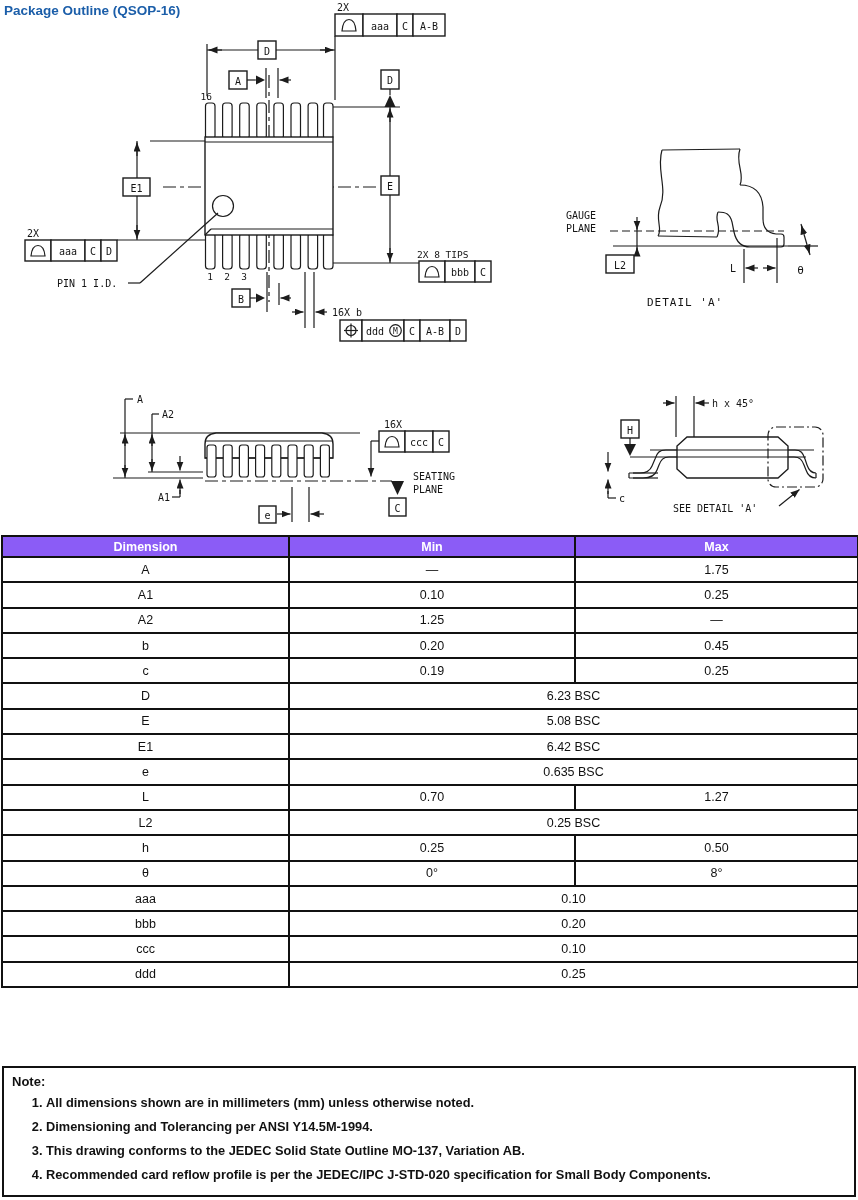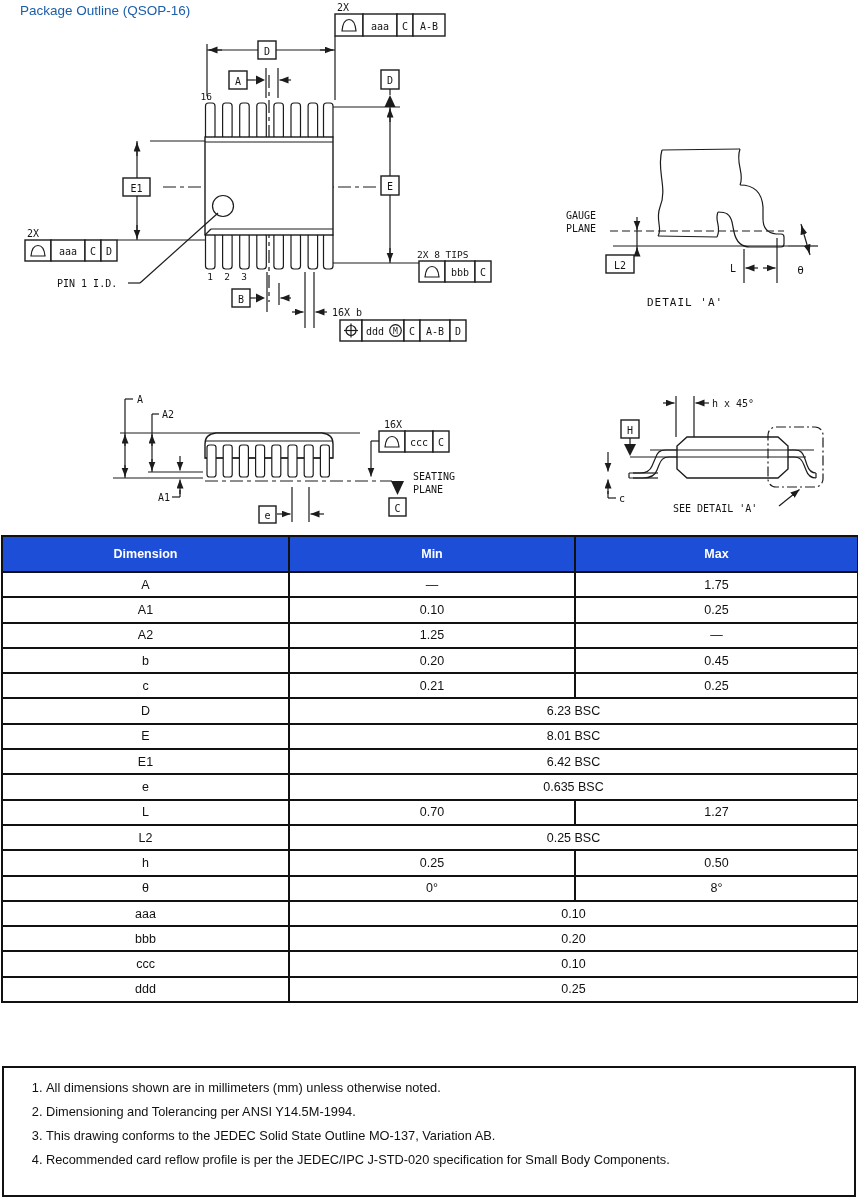--- a/index.html
+++ b/index.html
@@ -2,22 +2,22 @@
 <html><head>
 <meta charset="utf-8">
 <style>
   * { margin:0; padding:0; box-sizing:border-box; }
   html,body { background:#fff; }
   .page {
     position:relative; width:858px; height:1200px; background:#ffffff;
     font-family:"Liberation Sans", sans-serif; overflow:hidden;
   }
   .page-title {
-    position:absolute; left:20px; top:3px;
-    font-size:13.5px; font-weight:normal; color:#1b5ea9;
+    position:absolute; left:4px; top:3px;
+    font-size:13.5px; font-weight:bold; color:#1b5ea9;
   }
   
   svg.drawing { position:absolute; left:0; top:0; }
   .ln  { stroke:#1c1c1c; fill:none; stroke-width:1.2; }
   .ln2 { stroke:#1c1c1c; fill:none; stroke-width:1.4; }
   .wh  { fill:#ffffff; }
   .fil { fill:#1c1c1c; stroke:none; }
   .dsh { stroke-dasharray:13 4 4 4; }
   .dsh2{ stroke-dasharray:8 4; }
   .dshdot{ stroke-dasharray:10 3 2 3; }
@@ -31,32 +31,32 @@
   table.dims {
     position:absolute; left:1px; top:535px; width:856px;
     border-collapse:collapse; table-layout:fixed;
     font-family:"Liberation Sans", sans-serif;
   }
   table.dims th, table.dims td {
     border:2px solid #111; text-align:center; padding:0;
     font-size:12.5px; color:#111;
   }
   table.dims th {
-    background:#1d4ed8; color:#fff; font-weight:bold; height:36px;
+    background:#8b5cf6; color:#fff; font-weight:bold; height:21px;
   }
   table.dims td { height:25.3px; background:#fff; }
   col.c1 { width:287px; } col.c2 { width:286px; } col.c3 { width:283px; }
   
   .notes {
     position:absolute; left:2px; top:1066px; width:854px; height:131px;
     border:2px solid #111; background:#fff; padding:6px 8px 0 8px;
   }
   .notes .note-head { font-size:13px; font-weight:bold; color:#111; }
   .notes ol { margin:6px 0 0 34px; list-style:decimal; }
-  .notes li { font-size:12.8px; color:#111; margin-bottom:8px; line-height:16px; }
+  .notes li { font-size:12.8px; color:#111; margin-bottom:8px; line-height:16px;font-weight:bold; }
 </style>
 </head>
 <body>
 
 <div class="page">
 
   <div class="page-title">Package Outline (QSOP-16)</div>
 
   <svg class="drawing" width="858" height="534" viewBox="0 0 858 534">
     <defs>
@@ -413,30 +413,30 @@
           <td>1.25</td>
           <td>—</td>
         </tr>
         <tr>
           <td>b</td>
           <td>0.20</td>
           <td>0.45</td>
         </tr>
         <tr>
           <td>c</td>
-          <td>0.21</td>
+          <td>0.19</td>
           <td>0.25</td>
         </tr>
         <tr>
           <td>D</td>
           <td colspan="2">6.23 BSC</td>
         </tr>
         <tr>
           <td>E</td>
-          <td colspan="2">8.01 BSC</td>
+          <td colspan="2">5.08 BSC</td>
         </tr>
         <tr>
           <td>E1</td>
           <td colspan="2">6.42 BSC</td>
         </tr>
         <tr>
           <td>e</td>
           <td colspan="2">0.635 BSC</td>
         </tr>
         <tr>
@@ -471,20 +471,21 @@
           <td colspan="2">0.10</td>
         </tr>
         <tr>
           <td>ddd</td>
           <td colspan="2">0.25</td>
         </tr>
       </tbody>
   </table>
 
   <div class="notes">
+    <div class="note-head">Note:</div>
     <ol>
         <li>All dimensions shown are in millimeters (mm) unless otherwise noted.</li>
         <li>Dimensioning and Tolerancing per ANSI Y14.5M-1994.</li>
         <li>This drawing conforms to the JEDEC Solid State Outline MO-137, Variation AB.</li>
         <li>Recommended card reflow profile is per the JEDEC/IPC J-STD-020 specification for Small Body Components.</li>
       </ol>
   </div>
 
 </div>
 

